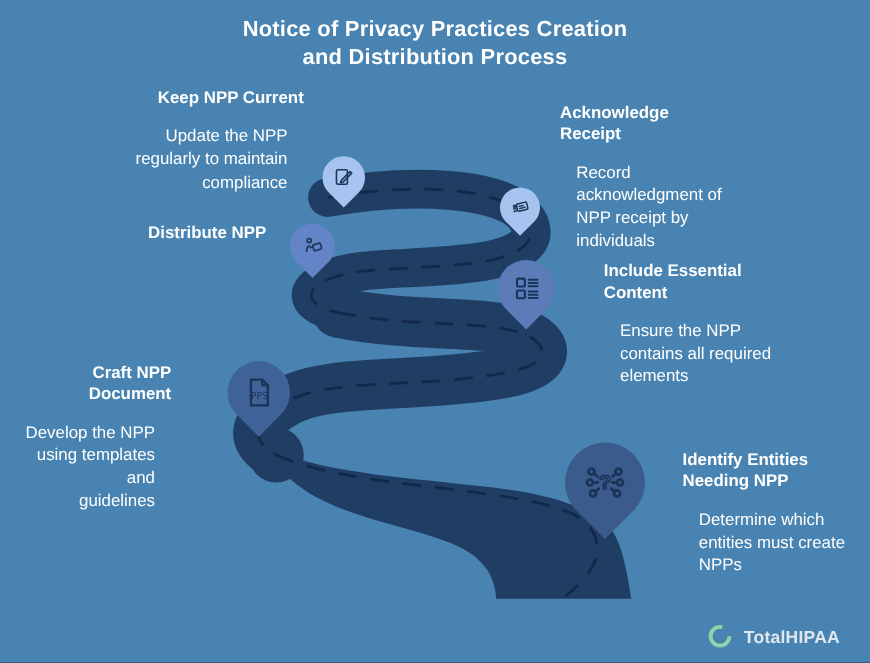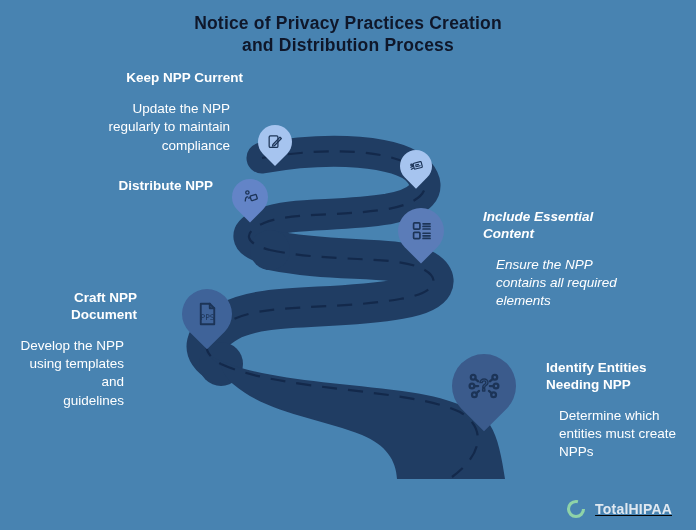--- a/index.html
+++ b/index.html
@@ -5,21 +5,21 @@
   html,body { margin:0; padding:0; background:#2b4257; }
   .canvas {
     position:relative; width:696px; height:530px; overflow:hidden;
     background:#4883b1;
     font-family:"Liberation Sans", sans-serif;
   }
   .title {
     position:absolute; top:13px; left:0; right:0; z-index:3;
     text-align:center; white-space:pre-line;
     font-size:17.5px; font-weight:bold; line-height:1.25;
-    color:#0f172a; margin:0; letter-spacing:.2px;
+    color:#ffffff; margin:0; letter-spacing:.2px;
   }
   .road-svg { position:absolute; left:0; top:0; z-index:1; }
 
   .pin {
     position:absolute; z-index:2;
     border-radius:50% 50% 50% 0;
     transform:rotate(-45deg);
     display:flex; align-items:center; justify-content:center;
   }
   .pin-inner { transform:rotate(45deg); display:flex; align-items:center; justify-content:center; }
@@ -32,27 +32,27 @@
 
   .icon-stroke { fill:none; stroke:#1c3457; stroke-width:1.5; stroke-linecap:round; stroke-linejoin:round; }
 
   .step { position:absolute; z-index:3; color:#ffffff; }
   .step h2 { font-size:13.5px; font-weight:bold; line-height:1.25; margin:0 0 9px 0; white-space:pre-line; }
   .step p  { font-size:13.5px; line-height:1.36; margin:13px; white-space:pre-line; }
   .step.align-right { text-align:right; }
   .step-1 { right:453px; top:70px;  width:170px; }
   .step-2 { left:448px;  top:82px;  width:150px; }
   .step-3 { right:483px; top:178px; width:155px; }
-  .step-4 { left:483px;  top:209px; width:158px;font-style:italic; }
+  .step-4 { left:483px;  top:209px; width:158px; }
   .step-5 { right:559px; top:290px; width:145px; }
   .step-6 { left:546px;  top:360px; width:152px; }
 
   .logo {
     position:absolute; right:24px; bottom:10px; z-index:3;
-    display:flex; align-items:center; gap:8px;text-decoration:underline;
+    display:flex; align-items:center; gap:8px;
   }
   .logo-text { color:#dfe8f0; font-size:14px; font-weight:bold; letter-spacing:.2px; }
 </style>
 </head>
 <body>
 
 <div class="canvas">
 
   <h1 class="title">Notice of Privacy Practices Creation
 and Distribution Process</h1>
@@ -140,20 +140,28 @@
     </div>
   </div>
 
   <div class="step step-1 align-right">
     <h2>Keep NPP Current</h2>
     <p>Update the NPP
 regularly to maintain
 compliance</p>
   </div>
 
+  <div class="step step-2">
+    <h2>Acknowledge
+Receipt</h2>
+    <p>Record
+acknowledgment of
+NPP receipt by
+individuals</p>
+  </div>
 
   <div class="step step-3 align-right">
     <h2>Distribute NPP</h2>
   </div>
 
   <div class="step step-4">
     <h2>Include Essential
 Content</h2>
     <p>Ensure the NPP
 contains all required

